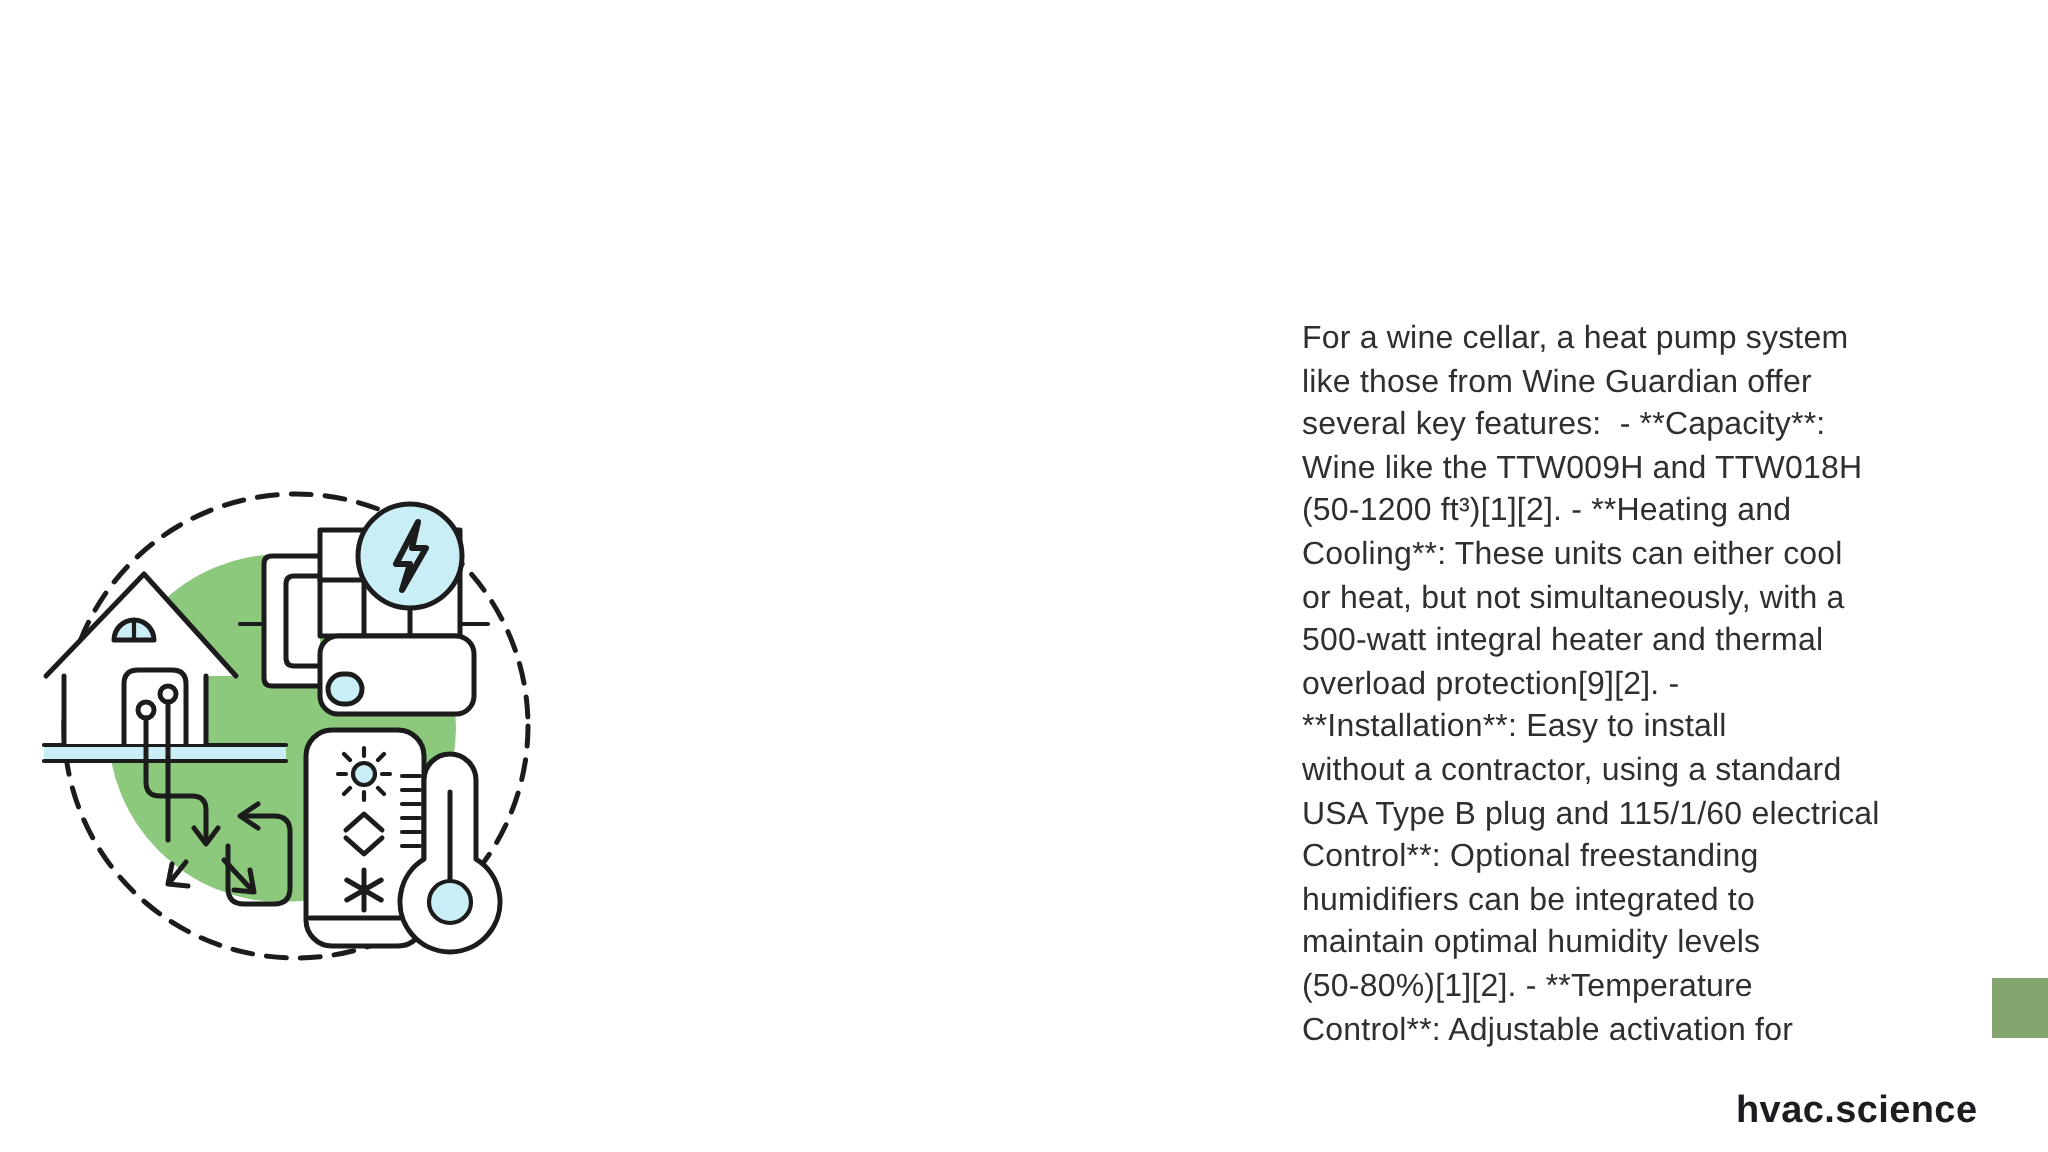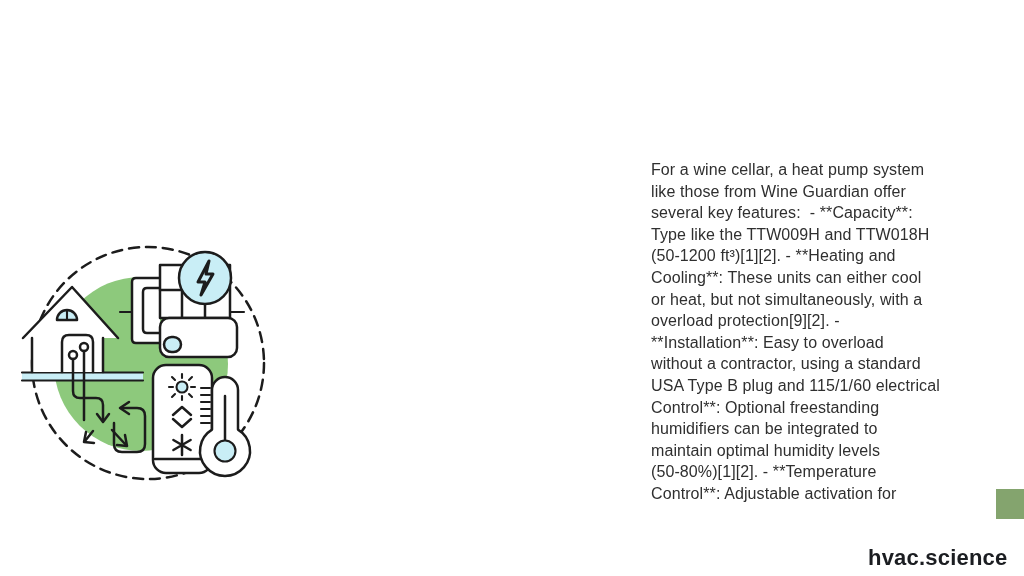--- a/index.html
+++ b/index.html
@@ -12,21 +12,21 @@
   
   .body-text{
     position:absolute;left:651px;top:159px;width:330px;
     font-size:16px;line-height:21.6px;font-weight:500;
     color:var(--text,#2f2f2f);letter-spacing:0.1px;
   }
   .body-text .ln{white-space:pre;}
   
   .watermark{
     position:absolute;left:868px;top:545px;
-    font-size:22px;font-weight:bold;color:var(--wm,#1b1d21);
+    font-size:19px;font-weight:bold;color:var(--wm,#1b1d21);
     letter-spacing:0.2px;
   }
   
   .edge-square{
     position:absolute;left:996px;top:489px;width:28px;height:30px;
     background:var(--square,#84a46e);
   }
   
   .illus{position:absolute;left:0;top:230px;width:300px;height:270px;}
   .st{stroke:var(--line,#1c1c1c);stroke-width:2.5;fill:none;stroke-linecap:round;stroke-linejoin:round;}
@@ -129,26 +129,27 @@
       <path d="M212,199.6 V160 A13,13 0 0 1 238,160 V199.6 A25,25 0 1 1 212,199.6 Z" class="fw st"></path>
       <path d="M225,166 V211" class="st"></path>
       <circle cx="225" cy="221" r="10.5" class="fc st thin"></circle>
     </g>
   </svg>
 
   <div class="body-text">
     <div class="ln">For a wine cellar, a heat pump system</div>
     <div class="ln">like those from Wine Guardian offer</div>
     <div class="ln">several key features:  - **Capacity**:</div>
-    <div class="ln">Type like the TTW009H and TTW018H</div>
+    <div class="ln">Wine like the TTW009H and TTW018H</div>
     <div class="ln">(50-1200 ft³)[1][2]. - **Heating and</div>
     <div class="ln">Cooling**: These units can either cool</div>
     <div class="ln">or heat, but not simultaneously, with a</div>
+    <div class="ln">500-watt integral heater and thermal</div>
     <div class="ln">overload protection[9][2]. -</div>
-    <div class="ln">**Installation**: Easy to overload</div>
+    <div class="ln">**Installation**: Easy to install</div>
     <div class="ln">without a contractor, using a standard</div>
     <div class="ln">USA Type B plug and 115/1/60 electrical</div>
     <div class="ln">Control**: Optional freestanding</div>
     <div class="ln">humidifiers can be integrated to</div>
     <div class="ln">maintain optimal humidity levels</div>
     <div class="ln">(50-80%)[1][2]. - **Temperature</div>
     <div class="ln">Control**: Adjustable activation for</div>
   </div>
 
   <div class="watermark">hvac.science</div>

